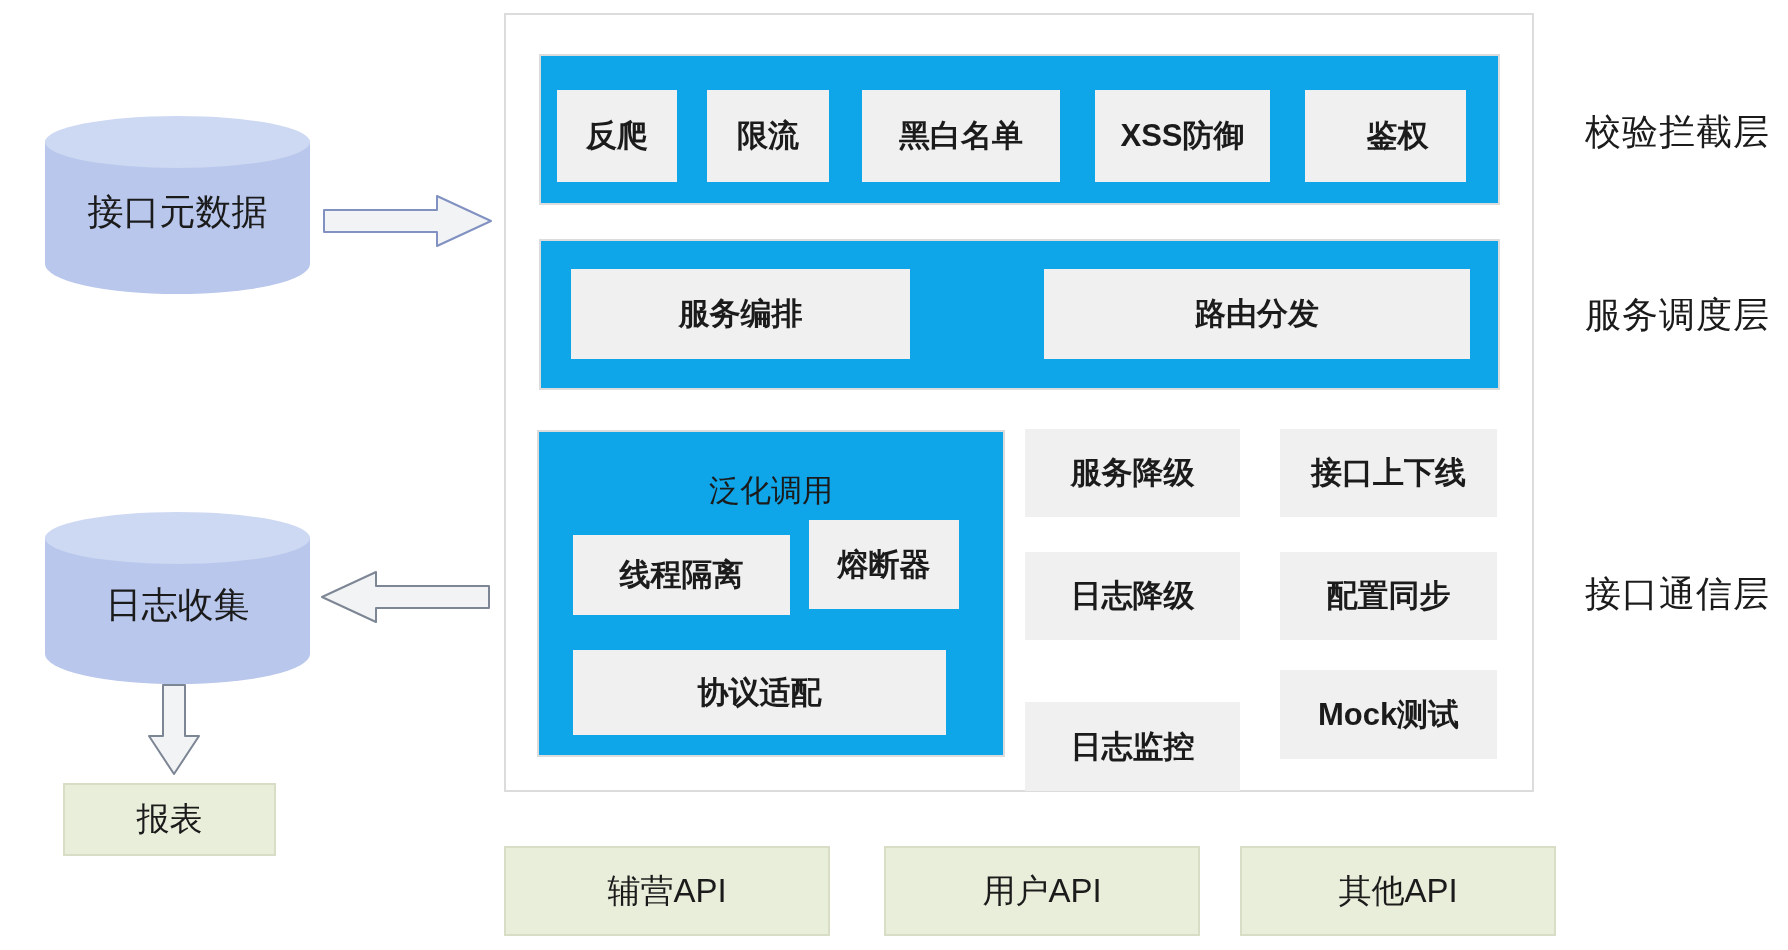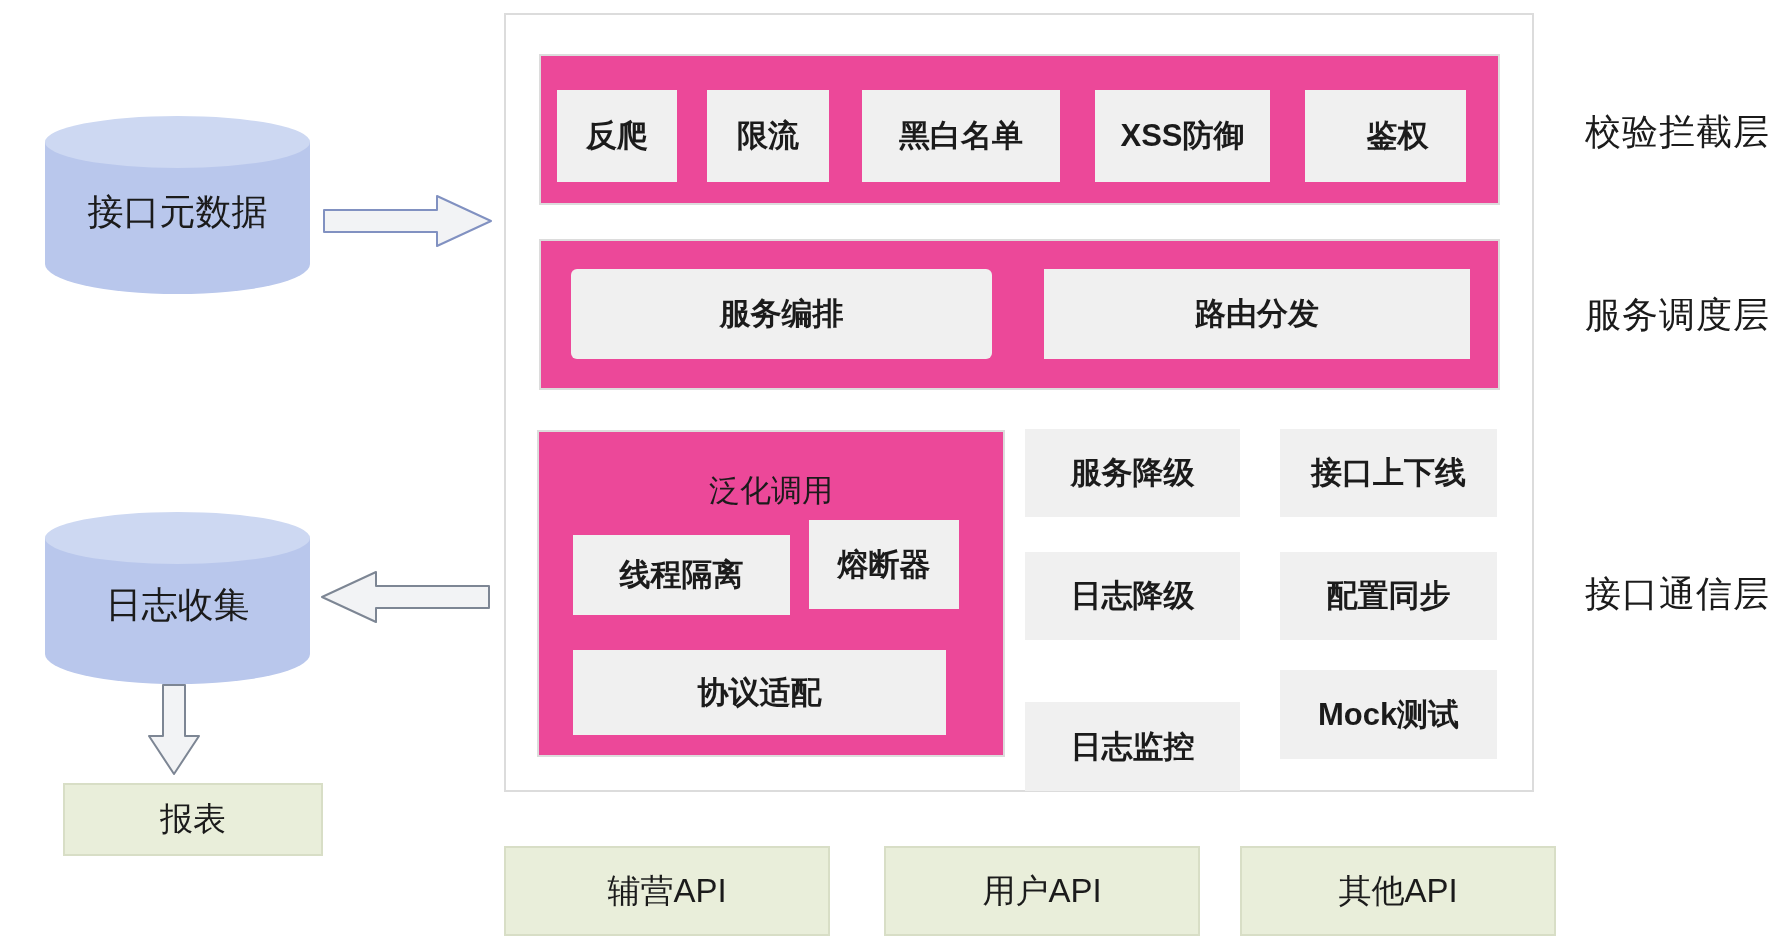--- a/index.html
+++ b/index.html
@@ -14,21 +14,21 @@
            background:var(--cylinder-top,#cdd8f2);z-index:2;}
   .cyl-body{position:absolute;left:0;right:0;top:26px;bottom:0;
             background:var(--cylinder-body,#b9c7ec);
             border-radius:0 0 132px 132px / 0 0 30px 30px;z-index:1;}
   .cyl-label{position:absolute;left:0;right:0;top:54%;transform:translateY(-50%);
              text-align:center;font-size:36px;font-weight:500;z-index:3;}
   
   .main-box{position:absolute;left:504px;top:13px;width:1030px;height:779px;
             background:#fff;border:2px solid var(--box-border,#dcdcdc);box-sizing:border-box;}
   .layer-box{position:absolute;border:2px solid var(--box-border,#dcdcdc);
-             background:#ec4899;box-sizing:border-box;}
+             background:#0ea5e9;box-sizing:border-box;}
   .tile{position:absolute;background:var(--tile-bg,#f0f0f0);
         display:flex;align-items:center;justify-content:center;
         font-size:31px;font-weight:700;white-space:nowrap;}
   .group-title{position:absolute;left:0;right:0;top:38px;text-align:center;
                font-size:31px;font-weight:500;}
   .side-label{position:absolute;left:1585px;font-size:36px;font-weight:500;
               white-space:nowrap;letter-spacing:1px;}
   .green-box{position:absolute;background:var(--green-bg,#e9eeda);
              border:2px solid var(--green-border,#d8dec6);box-sizing:border-box;
              display:flex;align-items:center;justify-content:center;
@@ -57,33 +57,33 @@
   </div>
 
   <svg class="arrow" style="left:318px;top:569px;" width="172" height="56" viewBox="0 0 172 56">
     <polygon points="171,17 58,17 58,3 4,28 58,53 58,39 171,39" fill="#f2f3f5" stroke="#7d8694" stroke-width="2" stroke-linejoin="round"></polygon>
   </svg>
 
   <svg class="arrow" style="left:147px;top:684px;" width="54" height="94" viewBox="0 0 54 94">
     <polygon points="16,1 38,1 38,52 52,52 27,90 2,52 16,52" fill="#f2f3f5" stroke="#7d8694" stroke-width="2" stroke-linejoin="round"></polygon>
   </svg>
 
-  <div class="green-box" style="left:63px;top:783px;width:260px;height:73px;text-align:right;">报表</div>
+  <div class="green-box" style="left:63px;top:783px;width:213px;height:73px;text-align:right;">报表</div>
 
   <div class="main-box">
 
     <div class="layer-box" style="left:33px;top:39px;width:961px;height:151px;"></div>
     <div class="tile" style="left:51px;top:75px;width:120px;height:92px;">反爬</div>
     <div class="tile" style="left:201px;top:75px;width:122px;height:92px;">限流</div>
     <div class="tile" style="left:356px;top:75px;width:198px;height:92px;">黑白名单</div>
     <div class="tile" style="left:589px;top:75px;width:175px;height:92px;">XSS防御</div>
     <div class="tile" style="left:799px;top:75px;width:137px;height:92px;padding-left:24px;">鉴权</div>
 
     <div class="layer-box" style="left:33px;top:224px;width:961px;height:151px;"></div>
-    <div class="tile" style="left:65px;top:254px;width:421px;height:90px;border-radius:6px;">服务编排</div>
+    <div class="tile" style="left:65px;top:254px;width:339px;height:90px;">服务编排</div>
     <div class="tile" style="left:538px;top:254px;width:426px;height:90px;">路由分发</div>
 
     <div class="layer-box" style="left:31px;top:415px;width:468px;height:327px;">
       <div class="group-title">泛化调用</div>
       <div class="tile" style="left:34px;top:103px;width:217px;height:80px;">线程隔离</div>
       <div class="tile" style="left:270px;top:88px;width:150px;height:89px;">熔断器</div>
       <div class="tile" style="left:34px;top:218px;width:373px;height:85px;">协议适配</div>
     </div>
 
     <div class="tile" style="left:519px;top:414px;width:215px;height:88px;">服务降级</div>

